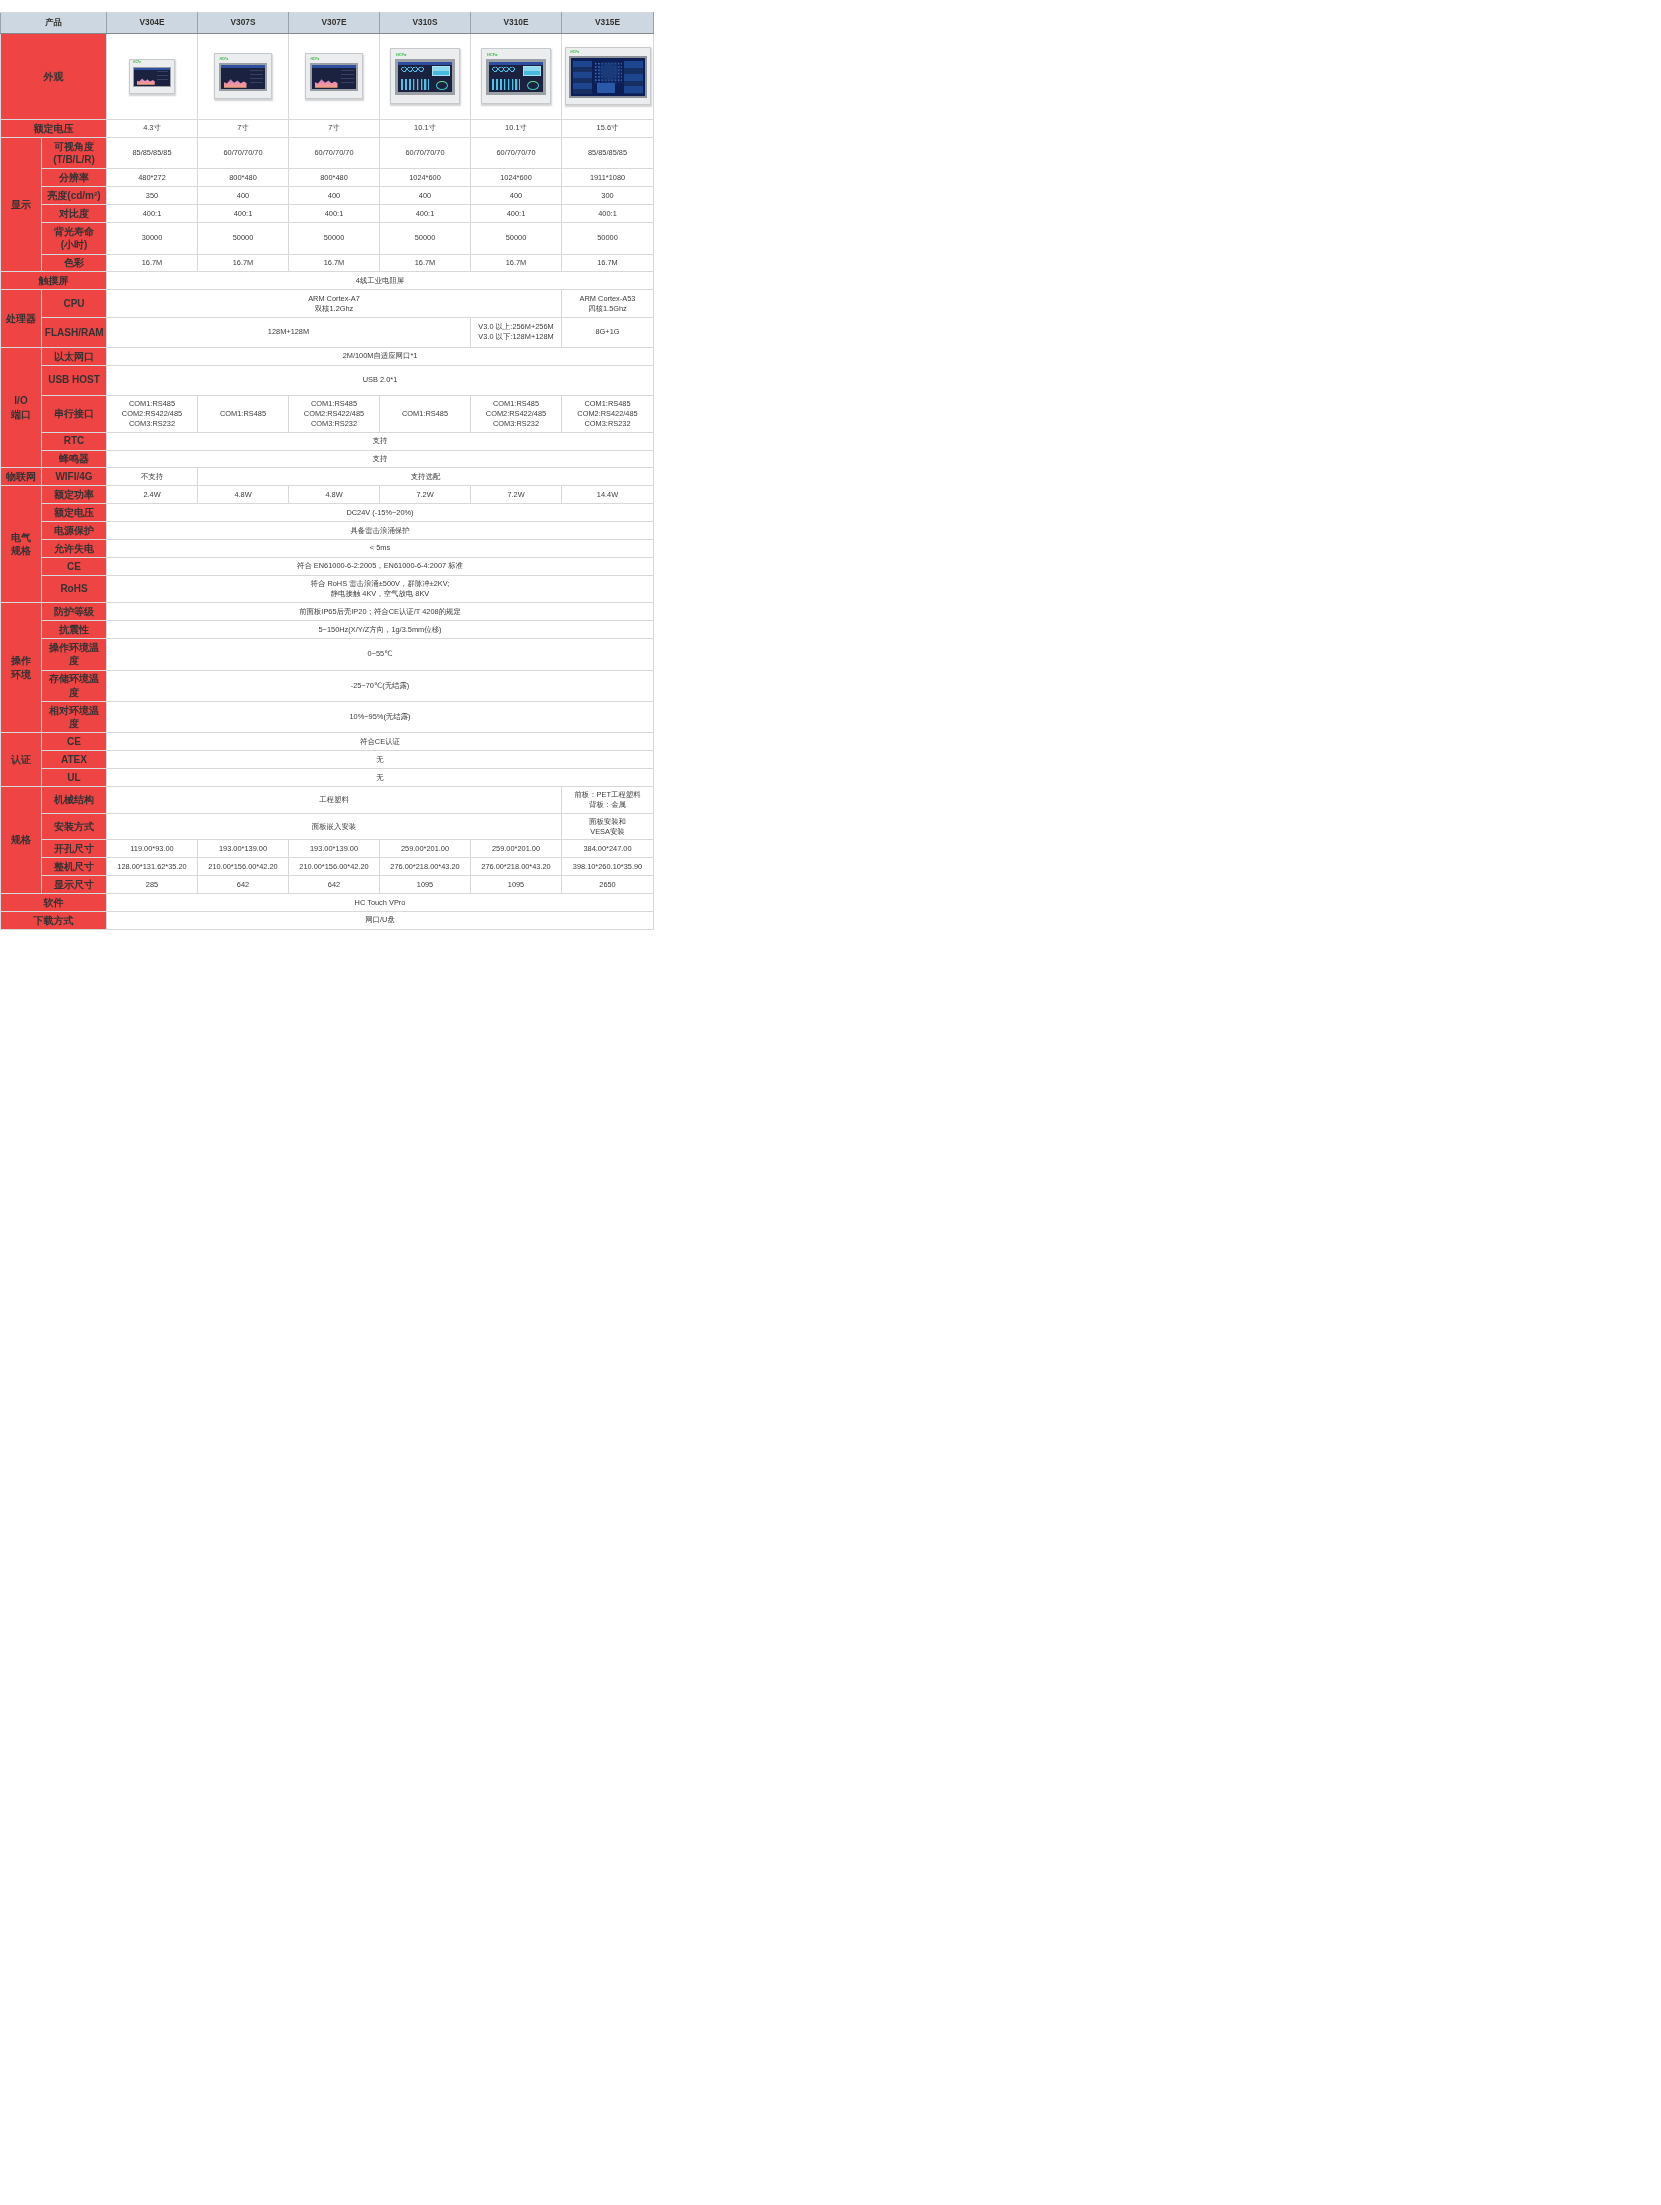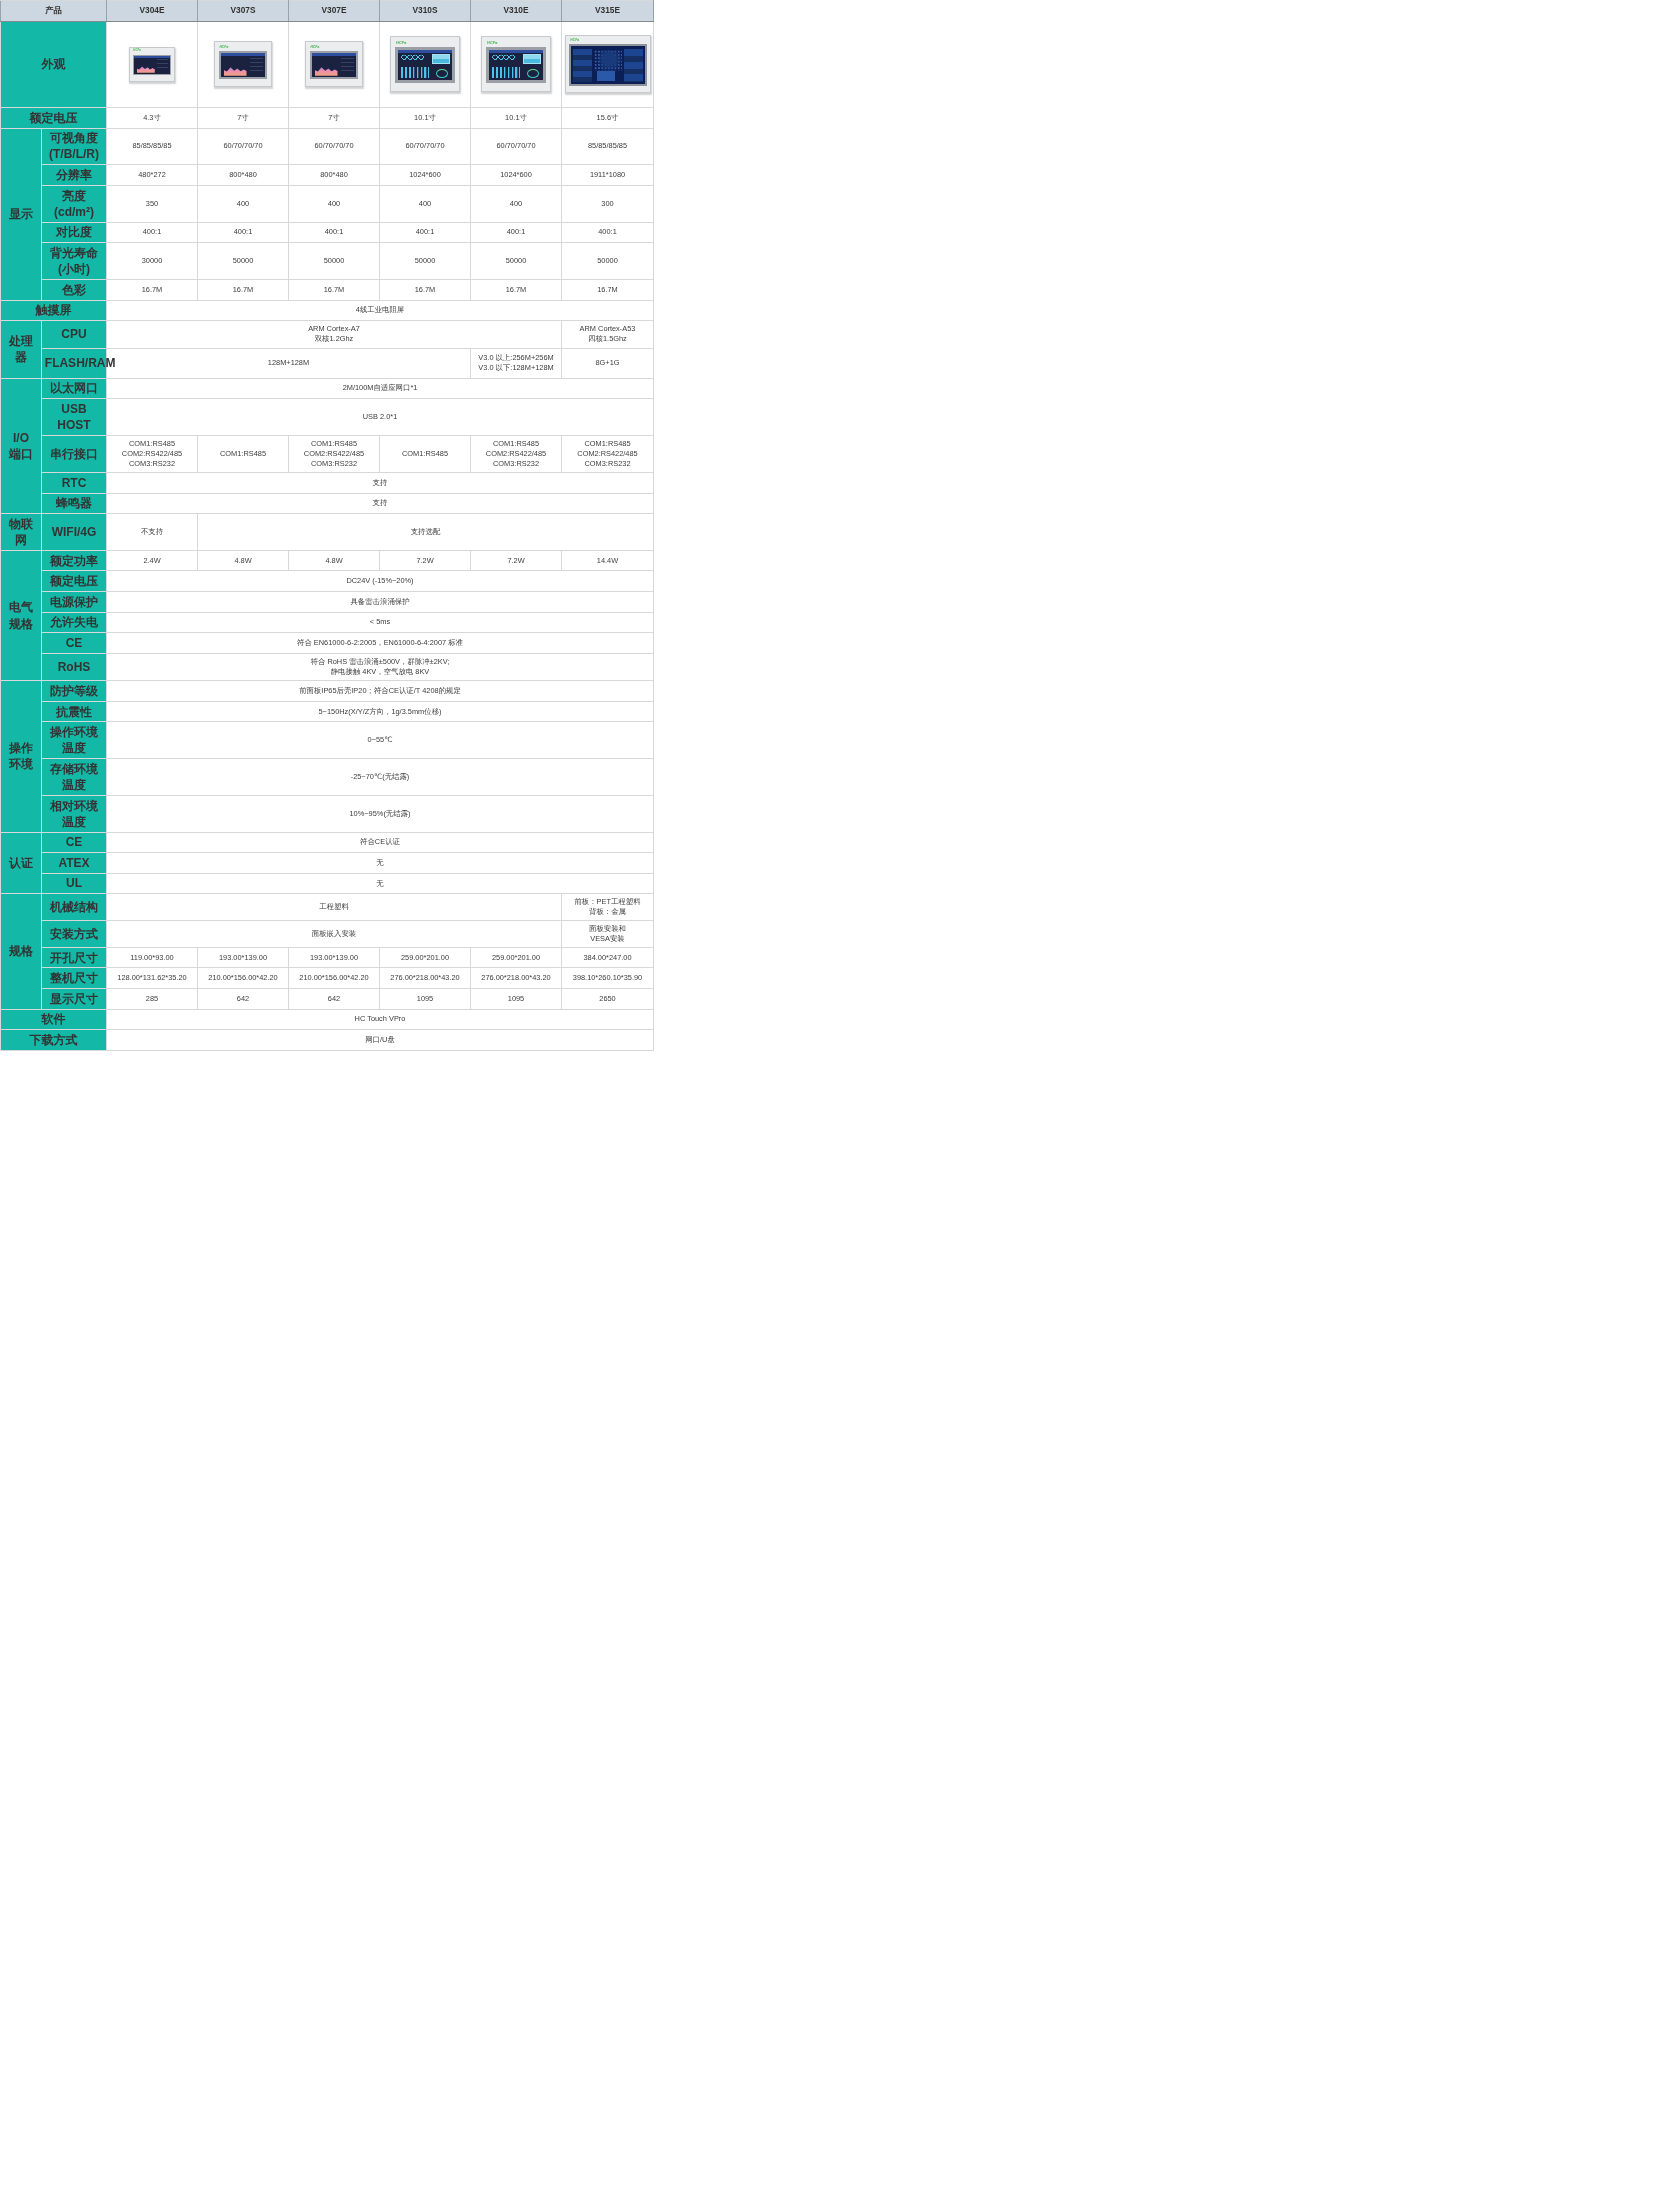--- a/index.html
+++ b/index.html
@@ -1,27 +1,27 @@
 <!DOCTYPE html>
 <html style="font-size:8.8px"><head>
 <meta charset="utf-8">
 <style>
   html,body{margin:0;padding:0;background:#fff;}
   body{font-family:"Liberation Sans","DejaVu Sans",sans-serif;color:#3a3a3a;}
-  .page{width:652px;}
+  .page{width:652px;margin-top:12px;}
   table.spec{border-collapse:collapse;table-layout:fixed;width:652px;
     border-top:1.7px solid #4d5156;border-bottom:1.7px solid #8f9499;}
   table.spec th,table.spec td{border:0.6px solid #d6d8da;vertical-align:middle;
     text-align:center;padding:1.7px 2.8px;white-space:pre-line;line-height:1.35;}
   tr{height:17px;}
   
   tr.hdr th{background:#ccd7e1;color:#33312f;font-size:8.3px;font-weight:700;
     border-left:0.6px solid #99a2ab;border-right:0.6px solid #99a2ab;border-bottom:1.1px solid #85898e;height:16.5px;}
   
-  th.glabel,th.rlabel,th.lbl2{background:#14b8a6;font-weight:700;font-size:12px;color:#333;}
+  th.glabel,th.rlabel,th.lbl2{background:#ef4444;font-weight:700;font-size:10px;color:#333;}
   td.val{font-size:7.4px;color:#3c3c3c;background:#fff;}
   td.shot{background:#fff;}
   
   tr.thick th,tr.thick td{border-top:1.1px solid #8f9499;}
   
   .device{position:relative;margin:0 auto;background:#ecedee;border:0.6px solid #c7cacc;
     box-shadow:0.6px 1.1px 1.7px rgba(0,0,0,.18);display:flex;flex-direction:column;border-radius:0.6px;}
   .dev-top{display:flex;align-items:center;flex:0 0 auto;}
   .dev-logo{color:#3cb549;font-style:italic;font-weight:700;letter-spacing:0.1px;}
   .dev-bezel{background:#9aa0a5;flex:1 1 auto;display:flex;}

